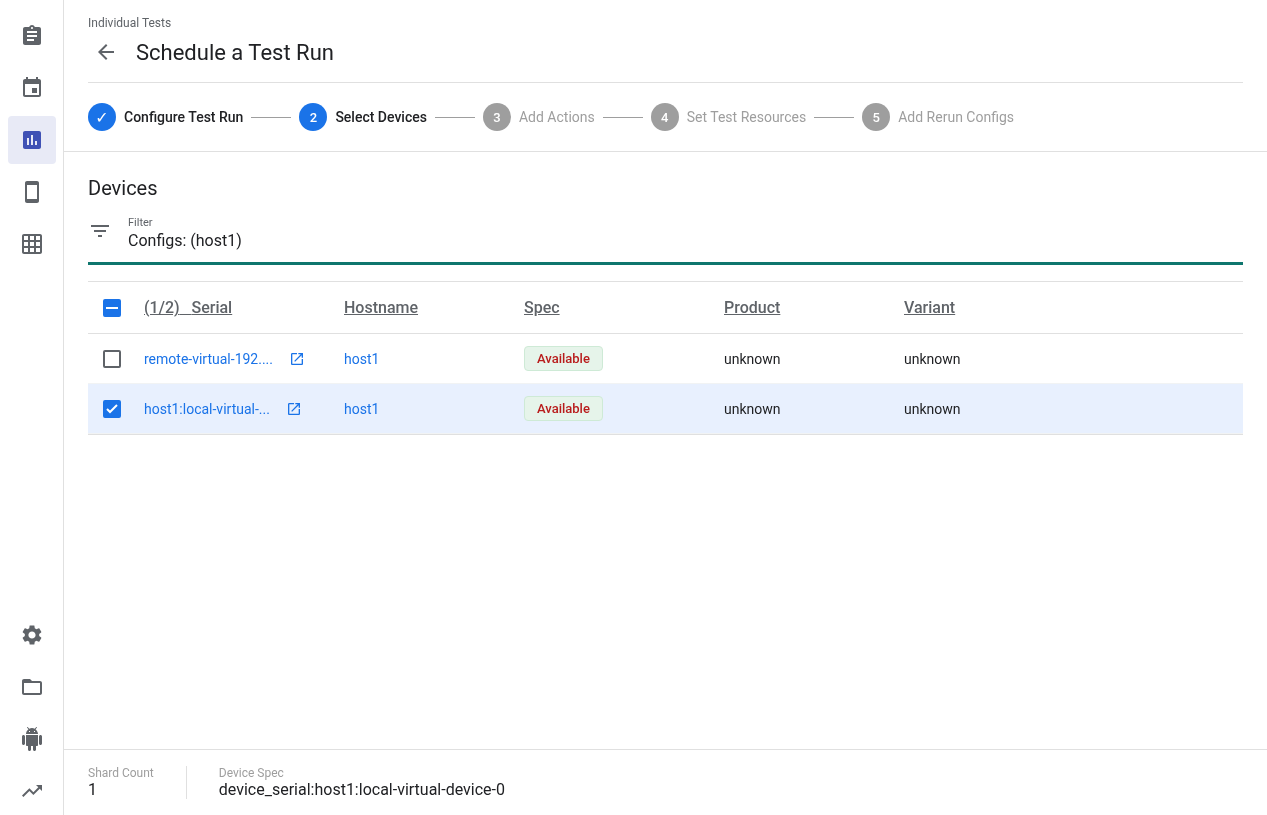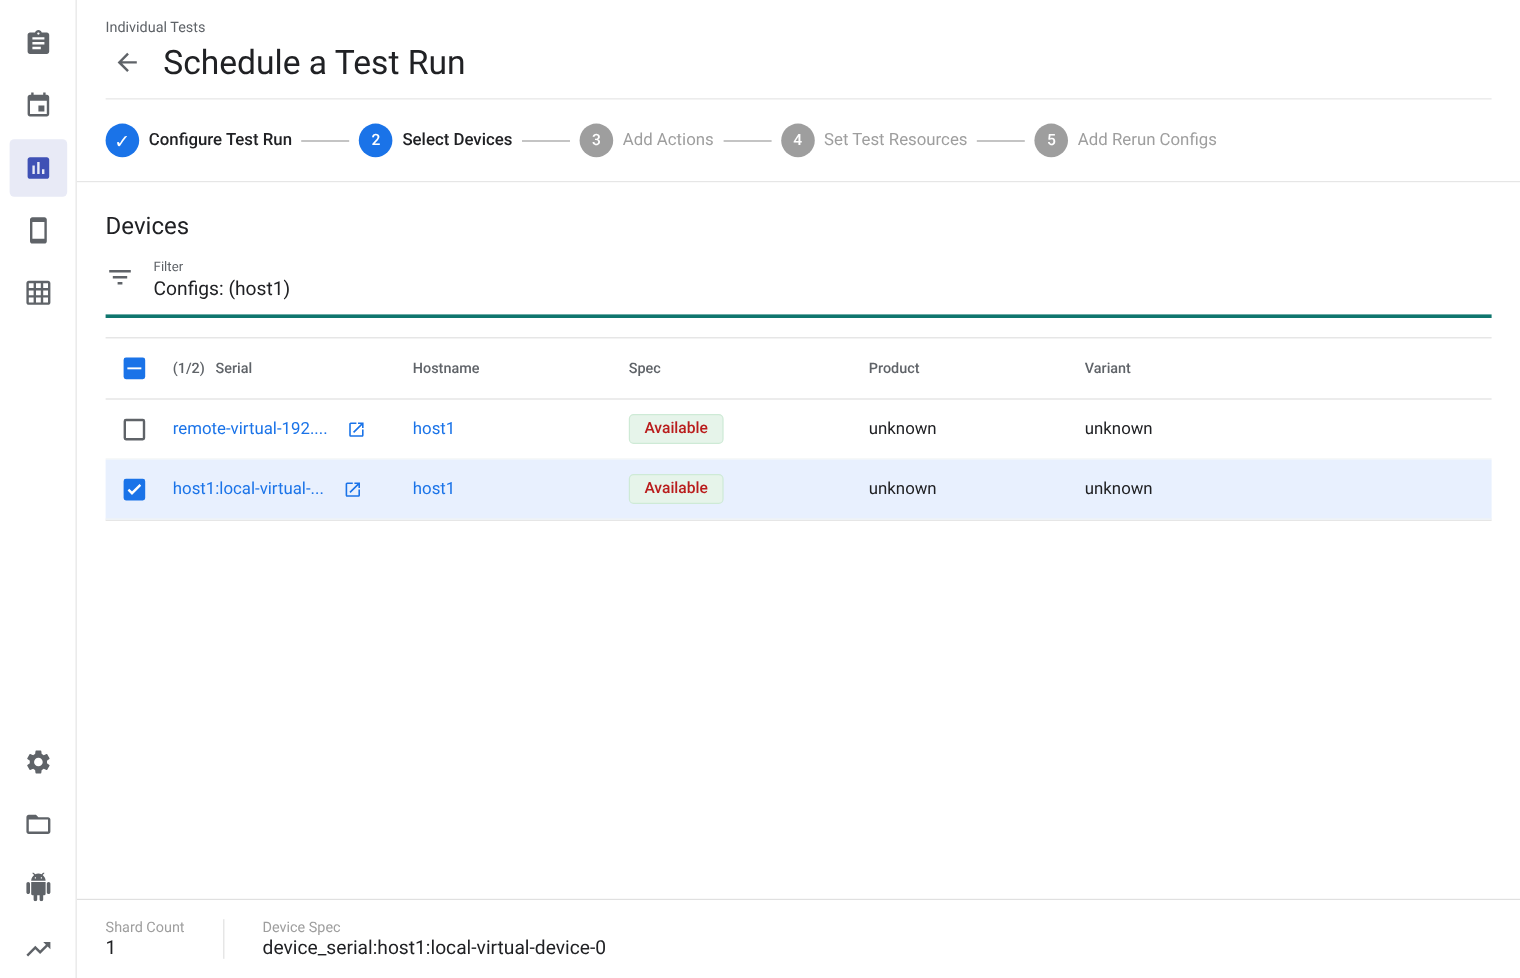--- a/index.html
+++ b/index.html
@@ -59,21 +59,21 @@
       width: 36px;
       height: 36px;
       display: flex;
       align-items: center;
       justify-content: center;
       border-radius: 50%;
       cursor: pointer;
       color: #5f6368;
     }
     .page-title {
-      font-size: 28px;
+      font-size: 22px;
       font-weight: 400;
       color: #202124;
     }
     .divider {
       height: 1px;
       background: #e0e0e0;
       margin: 0 0 0 0;
     }
 
     
@@ -175,24 +175,25 @@
       border-bottom: 1px solid #e0e0e0;
     }
     .table-header {
       display: grid;
       grid-template-columns: 48px 200px 180px 200px 180px 180px;
       padding: 8px 0;
       border-bottom: 1px solid #e0e0e0;
       align-items: center;
     }
     .col-header {
-      font-size: 12px;
+      font-size: 16px;
       font-weight: 500;
       color: #5f6368;
       padding: 8px 8px;
+      text-decoration: underline;
     }
     .table-row {
       display: grid;
       grid-template-columns: 48px 200px 180px 200px 180px 180px;
       padding: 4px 0;
       align-items: center;
       border-bottom: 1px solid #f1f3f4;
     }
     .table-row.selected {
       background: #e8f0fe;

